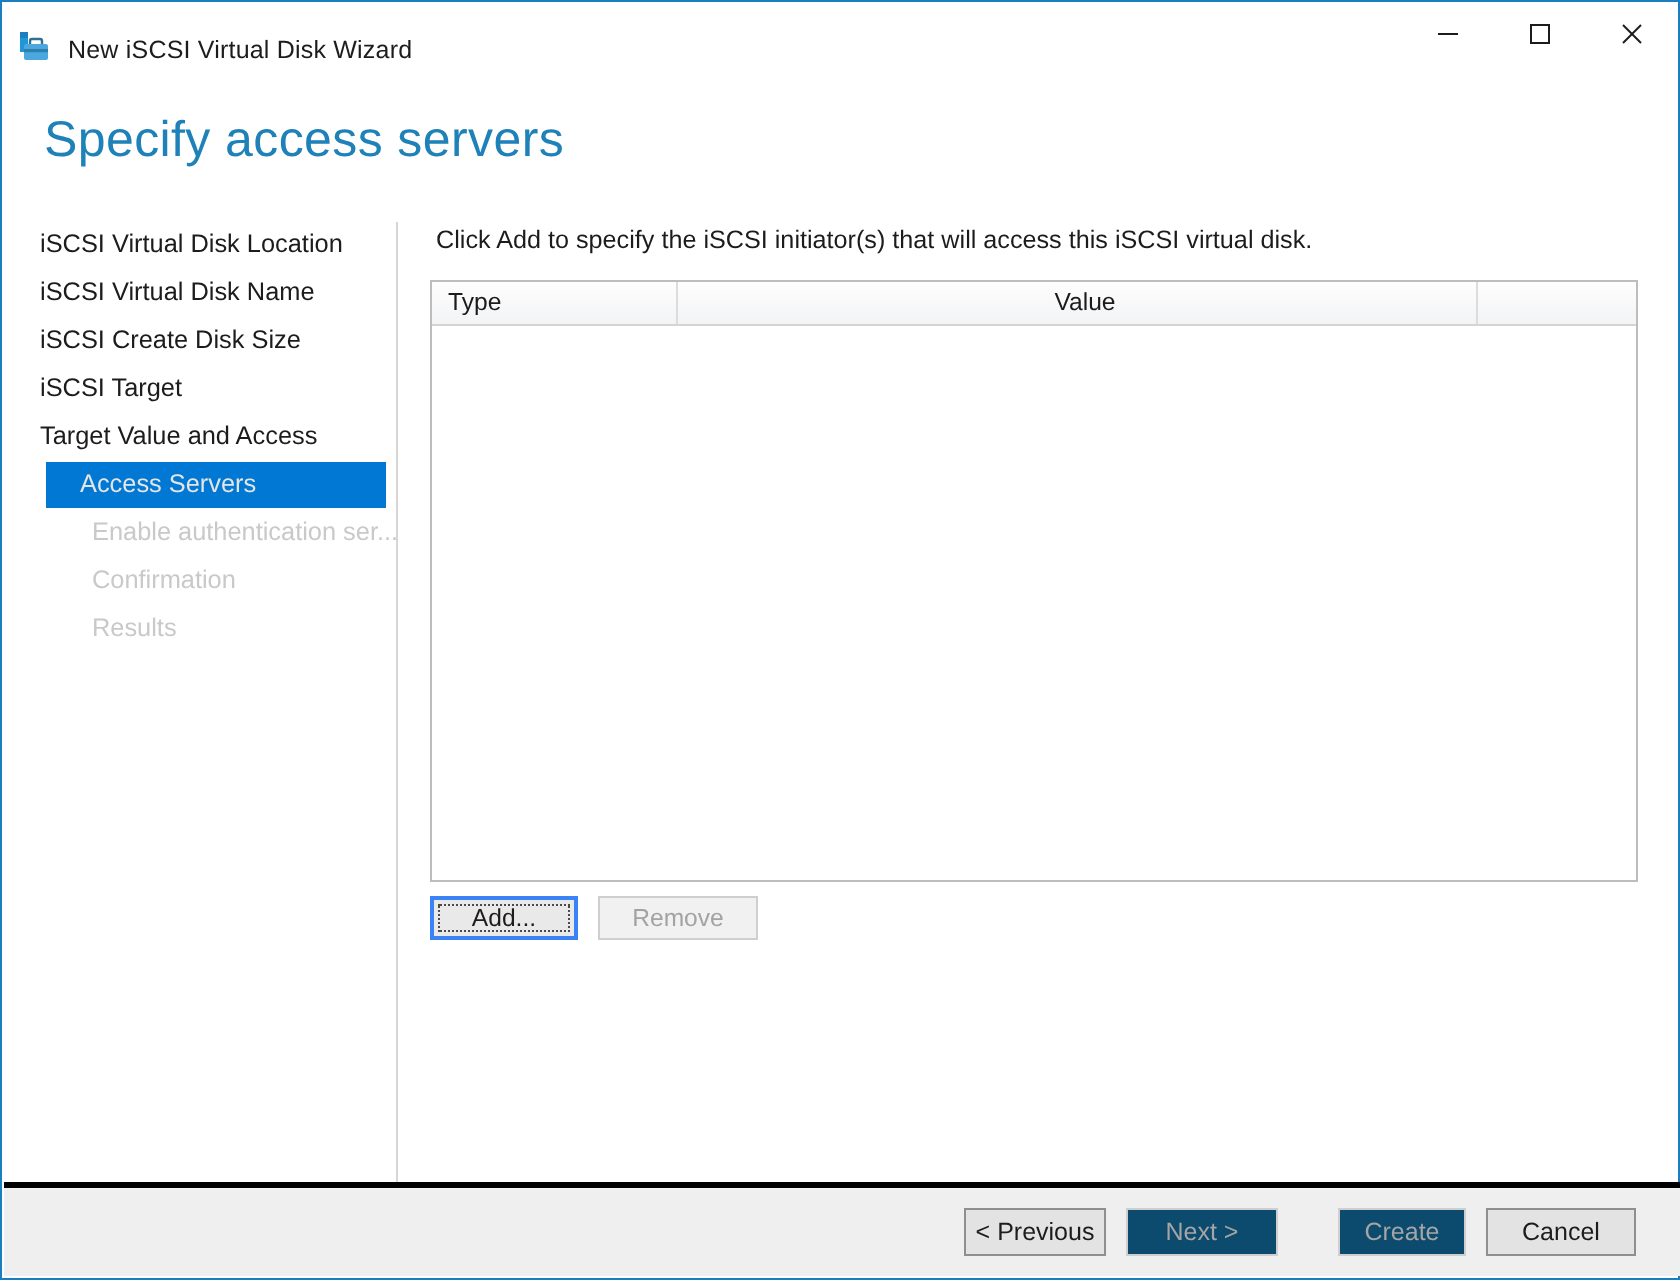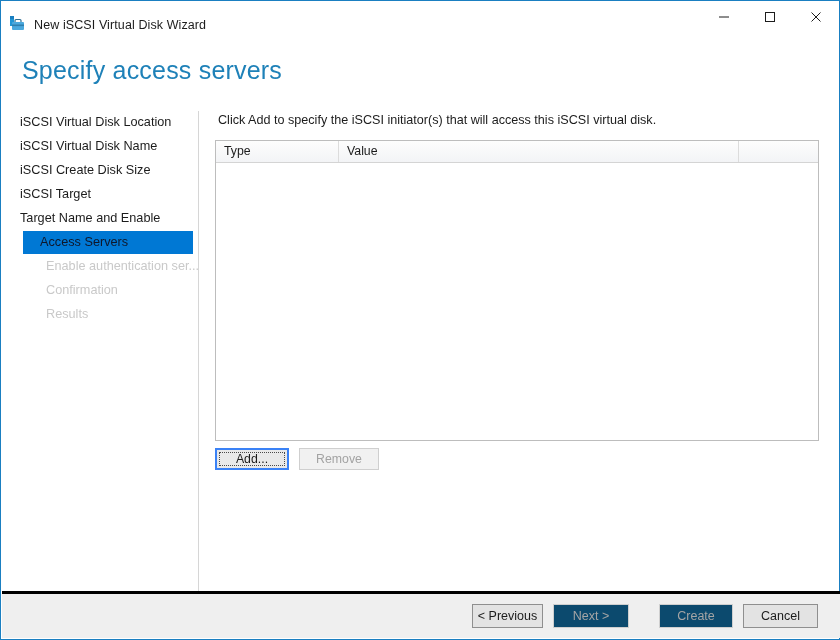--- a/index.html
+++ b/index.html
@@ -101,21 +101,21 @@
     padding-left: 18px;
     font-size: 12.7px;
     color: #1c1c1c;
     white-space: nowrap;
     margin-bottom: 1px;
     box-sizing: border-box;
     width: 191px;
   }
   .nav-item.selected {
     background: #0078d4;
-    color: #0f172a;
+    color: #e5e5e5;
     margin-left: 21px;
     padding-left: 17px;
     width: 170px;
   }
   .nav-item.disabled {
     color: #c9c9c9;
     padding-left: 44px;
   }
 
   
@@ -152,21 +152,21 @@
     font-size: 12.3px;
     color: #1c1c1c;
     line-height: 21px;
     padding-left: 8px;
     box-sizing: border-box;
     border-right: 1px solid #dcdcdc;
     white-space: nowrap;
     overflow: hidden;
   }
   .th.col-type  { width: 123px; }
-  .th.col-value { width: 400px; }
+  .th.col-value { width: 400px; text-align: center; }
   .th.col-extra { width: 79px; border-right: none; }
   .tbody {
     position: absolute;
     left: 0; right: 0;
     top: 22px; bottom: 0;
     background: #ffffff;
   }
 
   
   .btn-row {
@@ -230,21 +230,21 @@
     justify-content: center;
     white-space: nowrap;
   }
   .fbtn.disabled {
     color: #a5a5a5;
     background: #0c4a6e;
     border-color: #cfcfcf;
   }
   .fbtn.prev   { width: 71px; margin-right: 10px; }
   .fbtn.next   { width: 76px; margin-right: 30px; }
-  .fbtn.create { width: 74px; margin-right: 10px; }
+  .fbtn.create { width: 64px; margin-right: 10px; }
   .fbtn.cancel { width: 75px; margin-right: 22px; }
 </style>
 </head>
 <body>
 
 <div class="window">
 
   <div class="titlebar">
     <span class="title-icon">
       <svg width="18" height="18" viewBox="0 0 18 18">
@@ -279,21 +279,21 @@
 
   <div class="heading">Specify access servers</div>
 
   <div class="content">
 
     <div class="sidebar">
       <div class="nav-item">iSCSI Virtual Disk Location</div>
       <div class="nav-item">iSCSI Virtual Disk Name</div>
       <div class="nav-item">iSCSI Create Disk Size</div>
       <div class="nav-item">iSCSI Target</div>
-      <div class="nav-item">Target Name and Enable</div>
+      <div class="nav-item">Target Value and Access</div>
       <div class="nav-item selected">Access Servers</div>
       <div class="nav-item disabled">Enable authentication ser...</div>
       <div class="nav-item disabled">Confirmation</div>
       <div class="nav-item disabled">Results</div>
     </div>
 
     <div class="main">
 
       <div class="instruction">Click Add to specify the iSCSI initiator(s) that will access this iSCSI virtual disk.</div>
 

